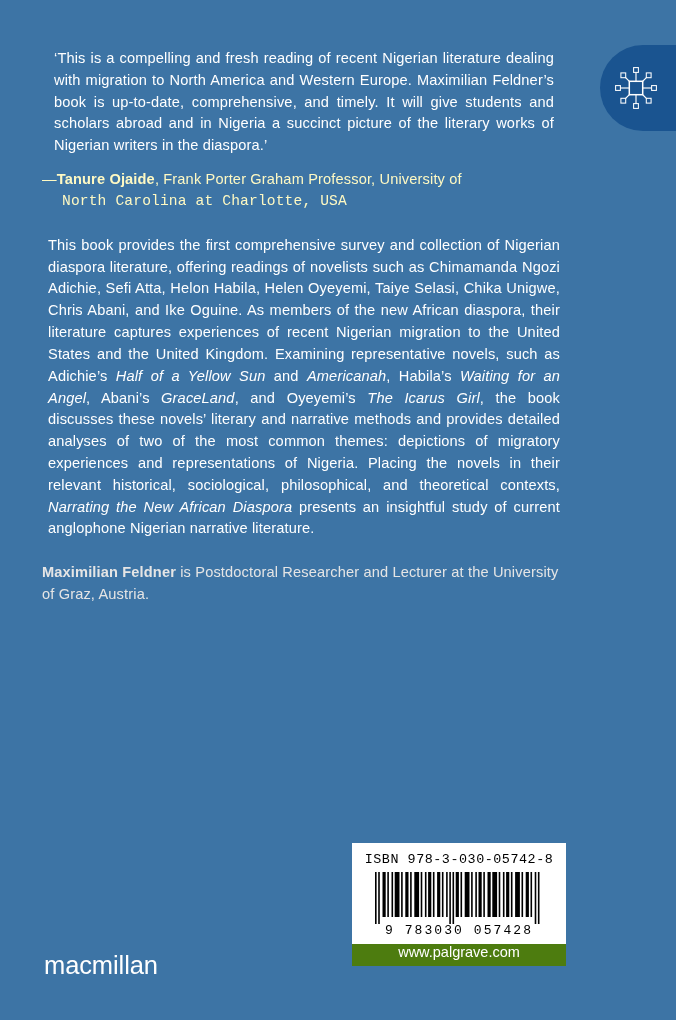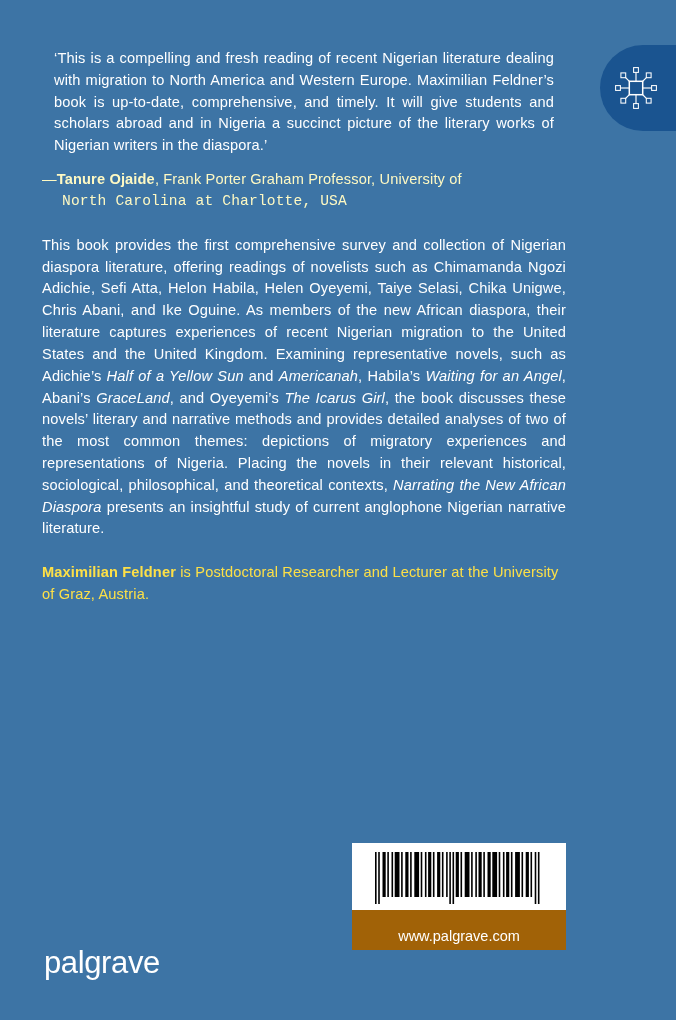--- a/index.html
+++ b/index.html
@@ -72,30 +72,30 @@
   }
   .attribution b, .bio b {
     font-weight: bold;
   }
 
   .blurb {
     color: #ffffff;
     font-size: 14.6px;
     line-height: 1.495;
     text-align: justify;
-    margin: 0;
+    margin: 6px;
     margin-top: 22px;
     letter-spacing: 0.01em;
   }
   .blurb i, .endorsement i {
     font-style: italic;
   }
 
   .bio {
-    color: #fde047;
+    color: #e5e5e5;
     font-size: 14.6px;
     line-height: 1.5;
     text-align: left;
     margin: 0;
     margin-top: 22px;
     letter-spacing: 0.01em;
   }
 
   
   .publisher-logo {
@@ -148,25 +148,25 @@
   .barcode-digits {
     font-family: "Liberation Mono", "DejaVu Sans Mono", monospace;
     font-size: 13px;
     color: #000000;
     text-align: center;
     letter-spacing: 0.16em;
     margin-top: -1px;
     white-space: nowrap;
   }
   .url-bar {
-    background: #a16207;
+    background: #4d7c0f;
     color: #ffffff;
     text-align: center;
     font-size: 14.5px;
-    padding: 18px 0 6px 0;
+    padding: 0 0 6px 0;
     width: 100%;
     box-sizing: border-box;
   }
 </style>
 </head>
 <body>
 
 <div class="cover">
 
   <div class="brand-badge">
@@ -203,25 +203,26 @@
 
     <p class="attribution"><span>—</span><b>Tanure Ojaide</b><span>, Frank Porter Graham Professor, University of</span><span class="indent-line">North Carolina at Charlotte, USA</span></p>
 
     <p class="blurb"><span>This book provides the first comprehensive survey and collection of Nigerian diaspora literature, offering readings of novelists such as Chimamanda Ngozi Adichie, Sefi Atta, Helon Habila, Helen Oyeyemi, Taiye Selasi, Chika Unigwe, Chris Abani, and Ike Oguine. As members of the new African diaspora, their literature captures experiences of recent Nigerian migration to the United States and the United Kingdom. Examining representative novels, such as Adichie’s </span><i>Half of a Yellow Sun</i><span> and </span><i>Americanah</i><span>, Habila’s </span><i>Waiting for an Angel</i><span>, Abani’s </span><i>GraceLand</i><span>, and Oyeyemi’s </span><i>The Icarus Girl</i><span>, the book discusses these novels’ literary and narrative methods and provides detailed analyses of two of the most common themes: depictions of migratory experiences and representations of Nigeria. Placing the novels in their relevant historical, sociological, philosophical, and theoretical contexts, </span><i>Narrating the New African Diaspora</i><span> presents an insightful study of current anglophone Nigerian narrative literature.</span></p>
 
     <p class="bio"><b>Maximilian Feldner</b><span> is Postdoctoral Researcher and Lecturer at the University of Graz, Austria.</span></p>
 
   </div>
 
   <div class="publisher-logo">
-    <span class="logo-primary">palgrave</span>
+    <span class="logo-secondary">macmillan</span>
   </div>
 
   <div class="barcode-block">
     <div class="barcode-panel">
+      <div class="isbn-text">ISBN 978-3-030-05742-8</div>
       <svg class="barcode-bars" width="185" height="52" viewBox="0 0 185 52" xmlns="http://www.w3.org/2000/svg">
         <rect x="0" y="0" width="185" height="52" fill="#ffffff"></rect>
         <g fill="#000000">
           <rect x="8" y="0" width="1.6" height="52"></rect>
           <rect x="11.2" y="0" width="1.6" height="52"></rect>
           <rect x="15.5" y="0" width="3.2" height="45"></rect>
           <rect x="20.3" y="0" width="1.6" height="45"></rect>
           <rect x="24.5" y="0" width="1.6" height="45"></rect>
           <rect x="27.7" y="0" width="4.8" height="45"></rect>
           <rect x="34.1" y="0" width="1.6" height="45"></rect>
@@ -251,17 +252,18 @@
           <rect x="139.1" y="0" width="3.2" height="45"></rect>
           <rect x="143.9" y="0" width="1.6" height="45"></rect>
           <rect x="148.1" y="0" width="4.8" height="45"></rect>
           <rect x="154.5" y="0" width="1.6" height="45"></rect>
           <rect x="158.7" y="0" width="3.2" height="45"></rect>
           <rect x="163.5" y="0" width="1.6" height="45"></rect>
           <rect x="167.7" y="0" width="1.6" height="52"></rect>
           <rect x="170.9" y="0" width="1.6" height="52"></rect>
         </g>
       </svg>
+      <div class="barcode-digits">9 783030 057428</div>
     </div>
     <div class="url-bar">www.palgrave.com</div>
   </div>
 
 </div>
 
 </body></html>

